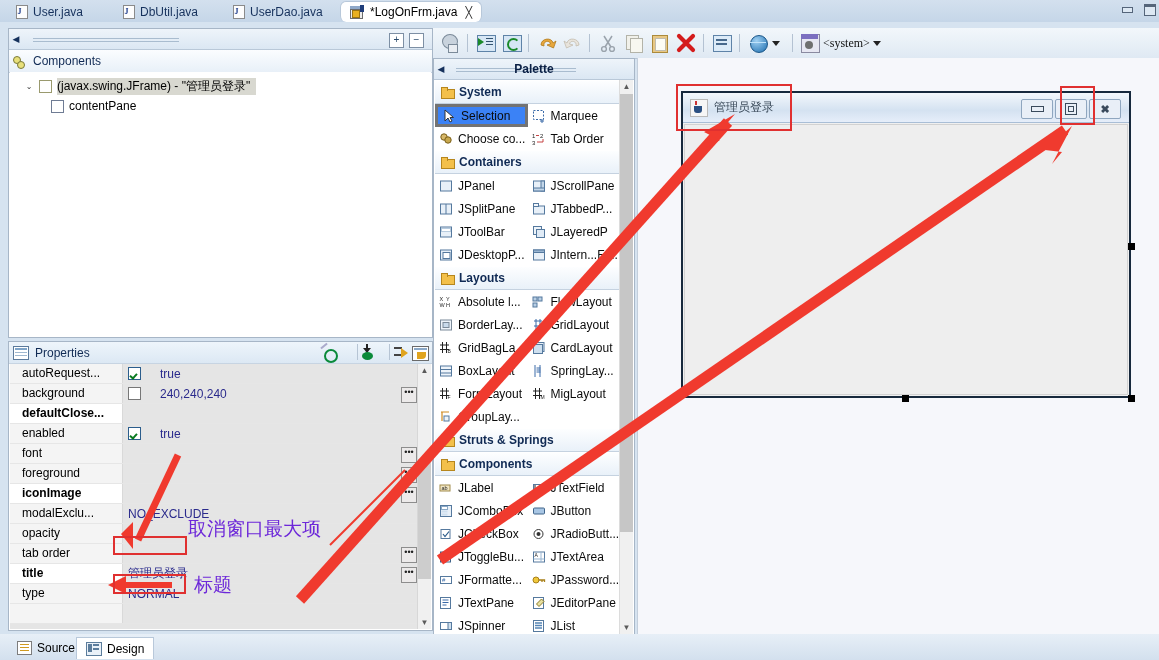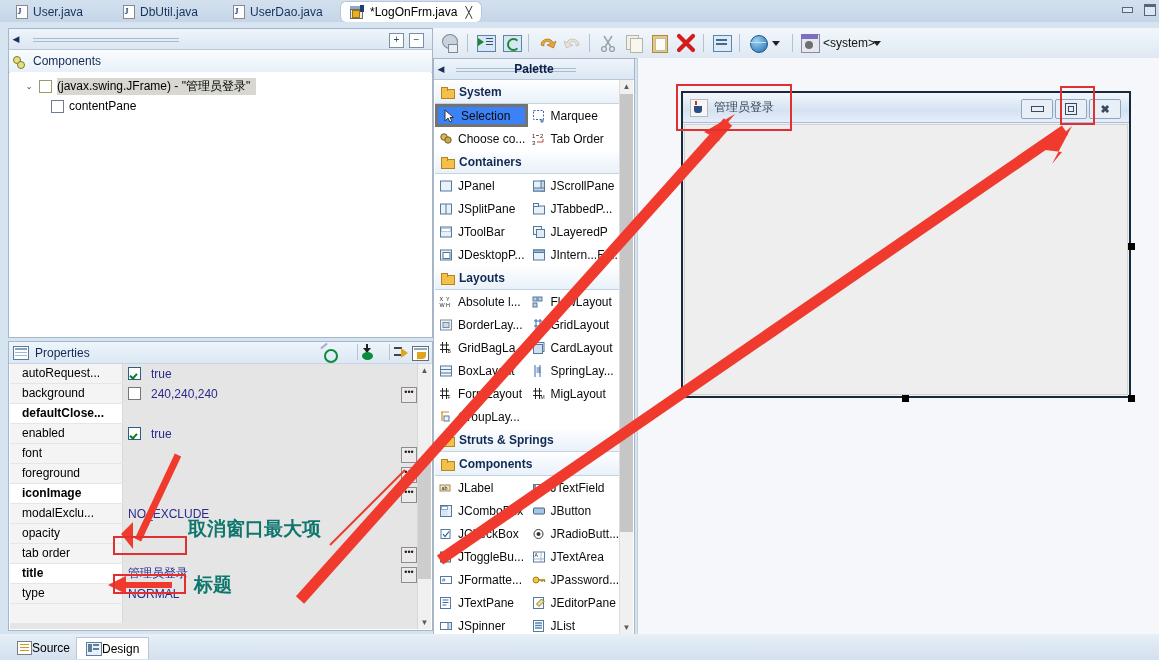--- a/index.html
+++ b/index.html
@@ -55,38 +55,38 @@
 
   
   #properties{left:8px;top:341px;width:425px;height:290px;}
   .ptable{position:absolute;left:1px;top:22px;right:1px;bottom:1px;overflow:hidden;background:#e5e5e5;}
   .prow{position:relative;height:19px;display:flex;align-items:center;
     border-bottom:1px solid #e6e6e6;font-size:12px;}
   .pname{width:113px;flex:0 0 auto;padding-left:12px;box-sizing:border-box;
     border-right:1px solid #d9d9d9;background:#f4f4f4;height:19px;line-height:19px;
     white-space:nowrap;overflow:hidden;}
   .prow.bold .pname{font-weight:bold;background:#fff;}
-  .pval{flex:1 1 auto;padding-left:5px;display:flex;align-items:center;gap:10px;
+  .pval{flex:1 1 auto;padding-left:5px;display:flex;align-items:center;gap:19px;
     color:#2a2a8c;height:19px;white-space:nowrap;overflow:hidden;}
   .prow.sel{background:#1073cf;}
   .prow.sel .pname{background:#1073cf;color:#fff;border-right-color:#1073cf;}
   .prow.sel .pval{color:#fff;}
   .cbx{width:11px;height:11px;border:1px solid #2b5d8c;background:#fff;position:relative;flex:0 0 auto;}
   .cbx.on:after{content:"";position:absolute;left:2px;top:4px;width:3px;height:5px;
     border:solid #0a7a20;border-width:0 2px 2px 0;transform:rotate(42deg);}
   .cbx.plain{border-color:#777;}
   .dots{position:absolute;right:14px;top:3px;width:14px;height:14px;background:#eceaea;
     border:1px solid #8d8d8d;font-size:9px;line-height:8px;text-align:center;color:#222;cursor:pointer;}
   .pscroll{position:absolute;right:1px;top:22px;width:13px;bottom:1px;background:#f0f0f0;border-left:1px solid #d7d7d7;}
   .pscroll .thumb{position:absolute;left:0;right:0;top:95px;height:120px;background:#cdcdcd;}
   .arrw{position:absolute;left:0;right:0;height:13px;text-align:center;font-size:8px;color:#5a5a5a;line-height:13px;}
 
   
   #toolbar{position:absolute;left:433px;top:28px;width:726px;height:30px;
-     background:linear-gradient(#f2f7fb,#dfe9f3);border-bottom:1px solid #b6c5d5;}
+     background:linear-gradient(#f2f7fb,#dfe9f3);border-bottom:1px solid #b6c5d5;font-family:Liberation Serif, serif;}
   .tbtn{position:absolute;top:4px;width:22px;height:22px;cursor:pointer;}
   .tsep{position:absolute;top:6px;width:1px;height:18px;background:#b4c2d2;}
   .tlabel{position:absolute;font-size:12px;color:#111;top:8px;}
   .caret{position:absolute;top:13px;width:0;height:0;border-left:4px solid transparent;
      border-right:4px solid transparent;border-top:5px solid #222;}
 
   
   #palette{left:433px;top:58px;width:202px;height:578px;}
   .pal-items{position:absolute;left:1px;right:14px;top:0;bottom:0;overflow:hidden;background:#fff;}
   .palsec{height:22px;display:flex;align-items:center;gap:5px;padding-left:6px;
@@ -121,28 +121,28 @@
      border:1px solid #8fa6bf;border-radius:2px;display:flex;align-items:center;justify-content:center;cursor:pointer;}
   .gm{width:11px;height:4px;border:1px solid #3a4a5c;}
   .gx{width:10px;height:10px;border:1px solid #3a4a5c;position:relative;}
   .gx:after{content:"";position:absolute;left:2px;top:2px;right:2px;bottom:2px;border:1px solid #3a4a5c;}
   .gc{font:bold 11px "Liberation Sans",sans-serif;color:#3a4a5c;line-height:10px;}
   #content{position:absolute;left:1px;top:31px;right:1px;bottom:1px;background:#eeeeee;border:1px solid #d2d2d2;box-sizing:border-box;}
   .handle{position:absolute;width:7px;height:7px;background:#000;}
 
   
   .rbox{position:absolute;border:2px solid #e03030;box-sizing:border-box;}
-  .rtext{position:absolute;color:#0f766e;font-size:19px;white-space:nowrap;
-     font-family:"DejaVu Sans","Liberation Sans",sans-serif;font-weight:bold;}
+  .rtext{position:absolute;color:#6d28d9;font-size:19px;white-space:nowrap;
+     font-family:"DejaVu Sans","Liberation Sans",sans-serif;}
   svg.anno{position:absolute;left:0;top:0;width:1159px;height:660px;pointer-events:none;}
 
   
   #bottombar{position:absolute;left:0;top:634px;width:1159px;height:26px;
      background:linear-gradient(#e7eff7,#d3e0ee);}
-  .btab{position:absolute;top:3px;height:21px;display:flex;align-items:center;
+  .btab{position:absolute;top:3px;height:21px;display:flex;align-items:center;gap:5px;
      padding:0 9px;font-size:12px;cursor:pointer;}
   .btab.active{background:#fff;border:1px solid #b8c8da;border-bottom:none;}
   .micon{width:13px;height:12px;border:1px solid #7d7d7d;background:#fff;position:relative;flex:0 0 auto;}
   .micon i{position:absolute;left:2px;height:1px;background:#d09a20;right:2px;}
   .dicon{width:14px;height:12px;border:1px solid #5c7d9c;background:#eaf1f8;position:relative;flex:0 0 auto;}
   .dicon i{position:absolute;background:#5c7d9c;}
 </style>
 </head>
 <body>
 

